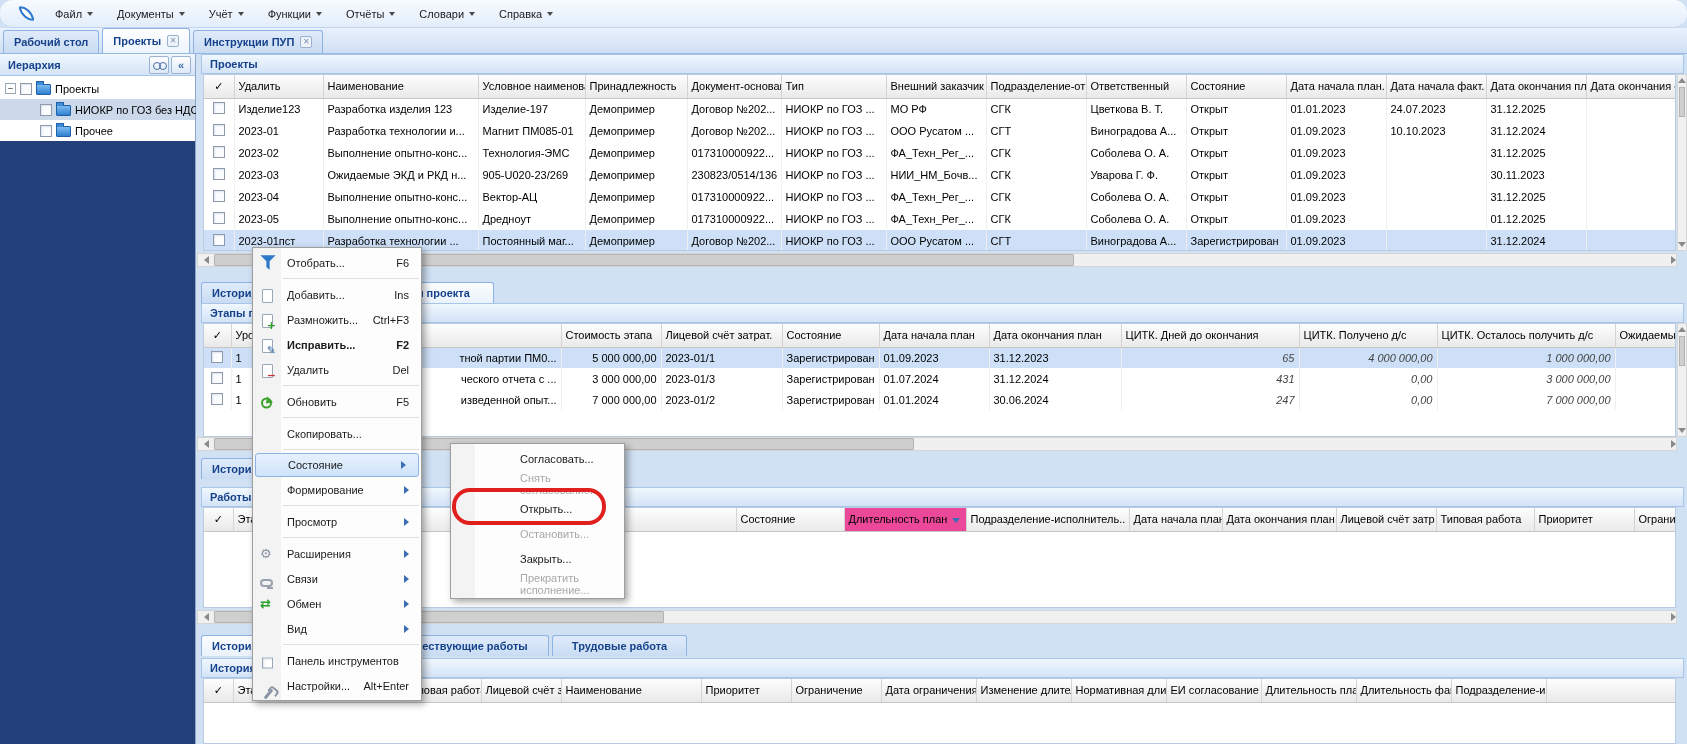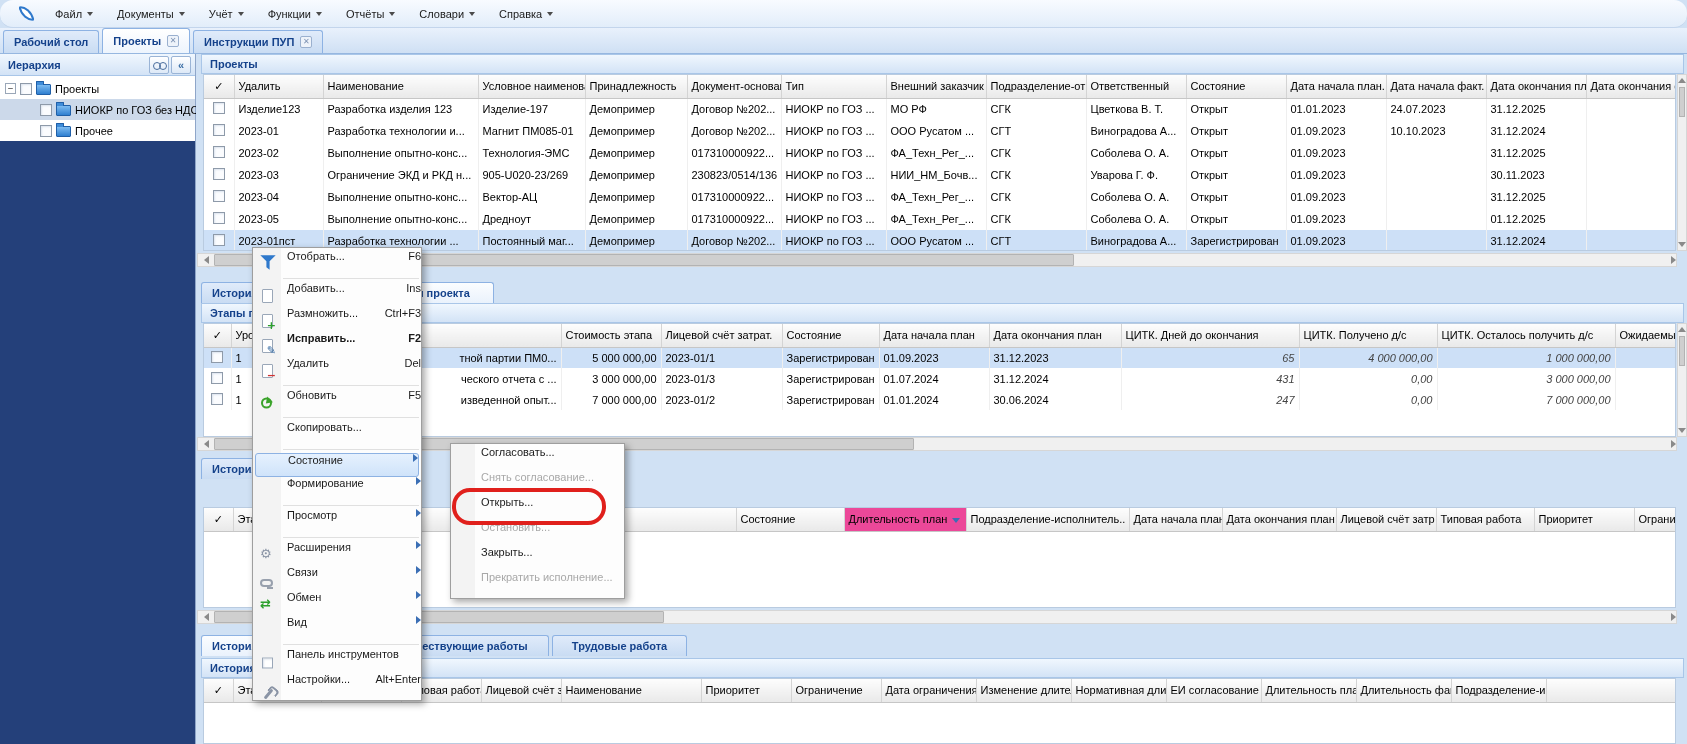--- a/index.html
+++ b/index.html
@@ -90,21 +90,21 @@
   .dtabs { position:absolute; left:5px; height:22px; display:flex; align-items:flex-end; gap:3px; }
   .dtab { height:21px; display:flex; align-items:center; justify-content:center;
     border:1px solid #8db2e3; border-bottom:none; border-radius:3px 3px 0 0;
     background:linear-gradient(#e0ebfa,#c9dcf3); color:#15428b; font-weight:bold; padding:0 10px; }
   .dtab.active { background:linear-gradient(#fbfdff,#eaf2fc); }
 
   
   #ctxmenu { position:absolute; left:252px; top:247px; width:170px; z-index:100;
     background:linear-gradient(90deg,#f3f3f3 0 28px,#fdfdfd 28px); border:1px solid #9e9e9e;
     box-shadow:3px 3px 7px rgba(0,0,0,.35); padding:2px 0; }
-  .mi { height:25px; display:flex; align-items:flex-start; position:relative; padding-left:34px; padding-right:0; }
+  .mi { height:25px; display:flex; align-items:center; position:relative; padding-left:34px; padding-right:12px; }
   .mi .mlabel { color:#1a1a1a; }
   .mi .mlabel.bold { font-weight:bold; }
   .mi .msc { margin-left:auto; color:#1a1a1a; padding-left:8px; }
   .mi.hl { background:linear-gradient(#e6f1fe,#cfe3fa); border:1px solid #8db2e3; border-radius:3px;
     margin:0 2px; height:24px; padding-left:32px; }
   .msep { height:1px; background:#e0e0e0; margin:3px 2px 3px 30px; }
   .marrow { margin-left:auto; width:0; height:0; border-top:4px solid transparent;
     border-bottom:4px solid transparent; border-left:5px solid #3b6fb5; }
   .mic { position:absolute; left:7px; top:50%; transform:translateY(-50%); width:16px; height:16px;
     font-family:"DejaVu Sans",sans-serif; }
@@ -124,21 +124,21 @@
   .ic-cbx { width:11px; height:11px; border:1px solid #9aa7b8; background:#fff;
     box-shadow:inset 1px 1px 2px #dde3ec; margin:2px 0 0 2px; }
   .ic-wrench { width:3px; height:12px; background:#8a94a5; border-radius:2px; transform:rotate(40deg); margin:2px 0 0 7px; }
   .ic-wrench::after { content:""; position:absolute; top:-3px; left:-2px; width:7px; height:5px;
     border:2px solid #8a94a5; border-bottom:none; border-radius:4px 4px 0 0; }
 
   
   #submenu { position:absolute; left:450px; top:443px; width:175px; z-index:110;
     background:linear-gradient(90deg,#f3f3f3 0 24px,#fdfdfd 24px); border:1px solid #9e9e9e;
     box-shadow:3px 3px 7px rgba(0,0,0,.35); padding:2px 0; }
-  #submenu .mi { padding-left:30px; }
+  #submenu .mi { padding-left:30px;margin-left:39px; }
   .mi.disabled .mlabel { color:#a8a8a8; }
 
   
   #annotation-ring { position:absolute; left:452px; top:488px; width:154px; height:37px;
     border:4px solid #e0201c; border-radius:18px; z-index:120; }
 </style>
 </head>
 <body>
 
 <div id="app">
@@ -305,21 +305,21 @@
               <td>Соболева О. А.</td>
               <td>Открыт</td>
               <td>01.09.2023</td>
               <td></td>
               <td>31.12.2025</td>
               <td></td>
             </tr>
             <tr>
               <td><span class="cb"></span></td>
               <td>2023-03</td>
-              <td>Ограничение ЭКД и РКД н...</td>
+              <td>Ожидаемые ЭКД и РКД н...</td>
               <td>905-U020-23/269</td>
               <td>Демопример</td>
               <td>230823/0514/136</td>
               <td>НИОКР по ГОЗ ...</td>
               <td>НИИ_НМ_Бочв...</td>
               <td>СГК</td>
               <td>Уварова Г. Ф.</td>
               <td>Открыт</td>
               <td>01.09.2023</td>
               <td></td>
@@ -495,20 +495,21 @@
       <div class="hs-btn" style="margin-left:auto;">
           <span class="tri-r"></span>
         </div>
     </div>
 
     <div class="dtabs" style="top:403px;">
       <div class="dtab" style="width:160px; justify-content:flex-start;">
           <span>История</span>
         </div>
     </div>
+    <div class="panelhead" style="top:433px;"><span>Работы</span></div>
     <div class="twrap" style="top:453px; height:101px;">
       <table>
         <colgroup>
             <col style="width:29px">
             <col style="width:110px">
             <col style="width:200px">
             <col style="width:193px">
             <col style="width:108px">
             <col style="width:122px">
             <col style="width:163px">

